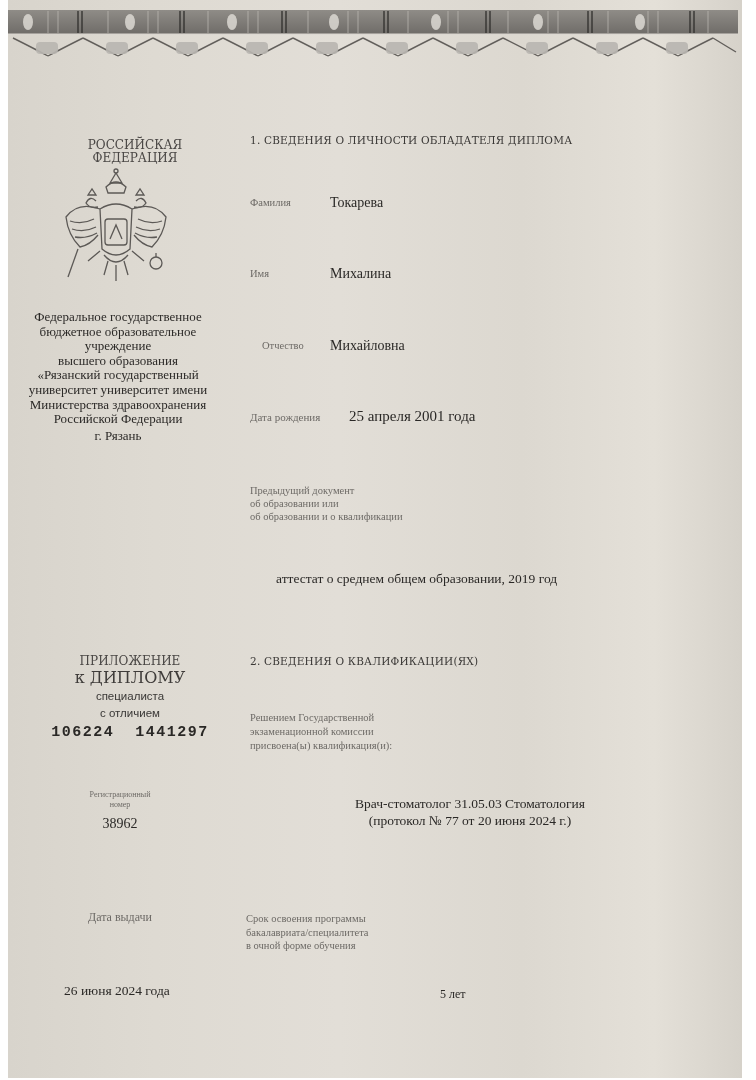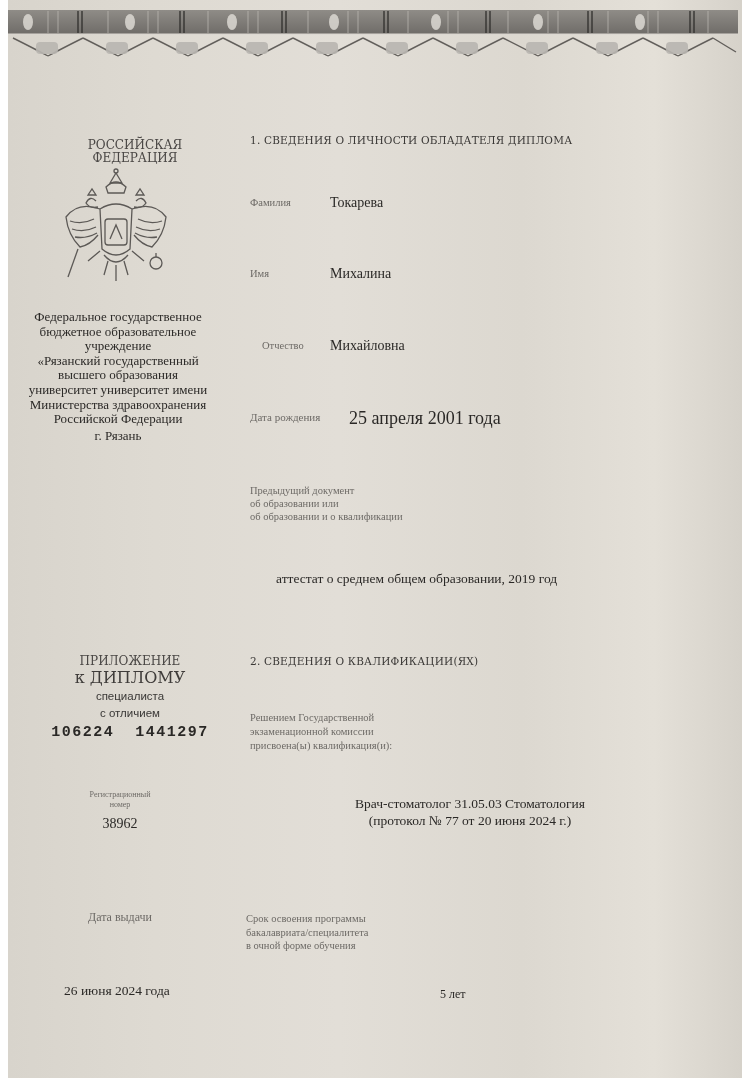--- a/index.html
+++ b/index.html
@@ -133,22 +133,22 @@
 
       <path d="M40 86 L28 96 M72 86 L84 96"></path>
     </g>
   </svg>
 </div>
 
 <div class="abs serif center left-block" style="left:6px; top:310px; width:224px;">
   <div>Федеральное государственное</div>
   <div>бюджетное образовательное</div>
   <div>учреждение</div>
+  <div>высшего образования</div>
   <div>«Рязанский государственный</div>
-  <div>высшего образования</div>
   <div>университет университет имени</div>
   <div>Министерства здравоохранения</div>
   <div>Российской Федерации</div>
   <div style="margin-top:2px;">г. Рязань</div>
 </div>
 
 <div class="abs center" style="left:30px; top:654px; width:200px;">
   <div class="caps" style="color:#4a4745; font-size:12px; line-height:15px;">ПРИЛОЖЕНИЕ</div>
   <div class="caps" style="color:#3f3c3a; font-size:16px; line-height:18px;">к ДИПЛОМУ</div>
   <div style="font-family:'Liberation Sans',sans-serif; color:#3a3836; font-size:11.5px; line-height:17px; margin-top:1px;">специалиста</div>
@@ -170,21 +170,21 @@
 <div class="abs serif lbl" style="left:250px; top:197px;">Фамилия</div>
 <div class="abs serif val" style="left:330px; top:195px;">Токарева</div>
 
 <div class="abs serif lbl" style="left:250px; top:268px;">Имя</div>
 <div class="abs serif val" style="left:330px; top:266px;">Михалина</div>
 
 <div class="abs serif lbl" style="left:262px; top:340px;text-align:center;">Отчество</div>
 <div class="abs serif val" style="left:330px; top:338px;">Михайловна</div>
 
 <div class="abs serif lbl" style="left:250px; top:411px; font-size:11px;">Дата рождения</div>
-<div class="abs serif val" style="left:349px; top:408px; font-size:18px;">25 апреля 2001 года</div>
+<div class="abs serif val" style="left:349px; top:408px; font-size:15px;">25 апреля 2001 года</div>
 
 <div class="abs serif lbl" style="left:250px; top:484px; font-size:10.5px; line-height:13px;">
   <div>Предыдущий документ</div>
   <div>об образовании или</div>
   <div>об образовании и о квалификации</div>
 </div>
 <div class="abs serif val" style="left:250px; top:571px; font-size:13.5px;margin-left:26px;">аттестат о среднем общем образовании, 2019 год</div>
 
 <div class="abs caps sec-title" style="left:250px; top:619px;">2. СВЕДЕНИЯ О КВАЛИФИКАЦИИ(ЯХ)</div>
 

